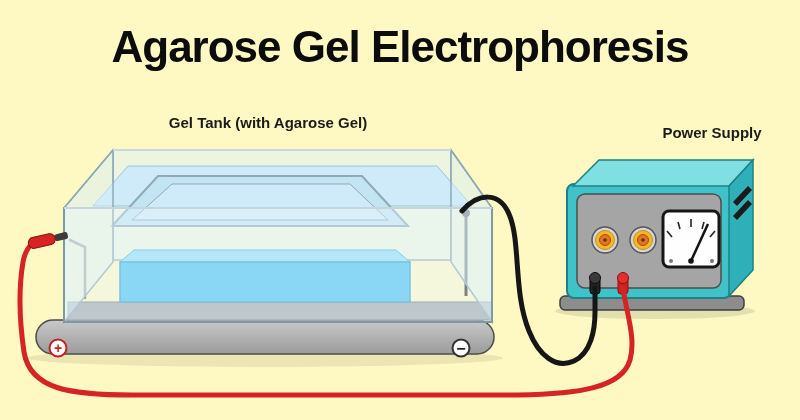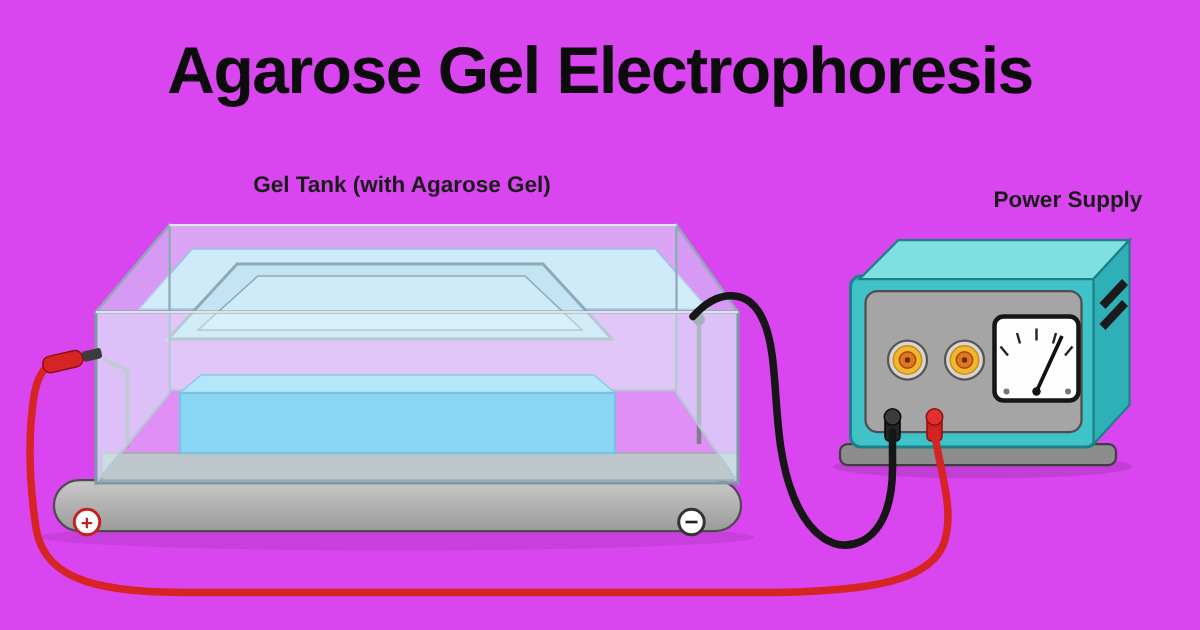--- a/index.html
+++ b/index.html
@@ -1,16 +1,16 @@
 <!DOCTYPE html>
 <html><head>
 <meta charset="utf-8">
 <style>
   html,body{margin:0;padding:0;background:#ffffff;}
-  .stage{width:800px;height:420px;position:relative;overflow:hidden;background:#d946ef;}
+  .stage{width:800px;height:420px;position:relative;overflow:hidden;background:#fef9c3;}
   svg{display:block;}
   text{font-family:"Liberation Sans", sans-serif;}
   .title-text{font-size:44px;font-weight:bold;letter-spacing:-1px;fill:#0c0c0c;}
   .part-label{font-size:15px;font-weight:bold;fill:#1b1b1b;}
   .badge-plus{font-size:14px;font-weight:bold;fill:#c22222;}
   .badge-minus{font-size:16px;font-weight:bold;fill:#222222;}
 </style>
 </head>
 <body>
 

